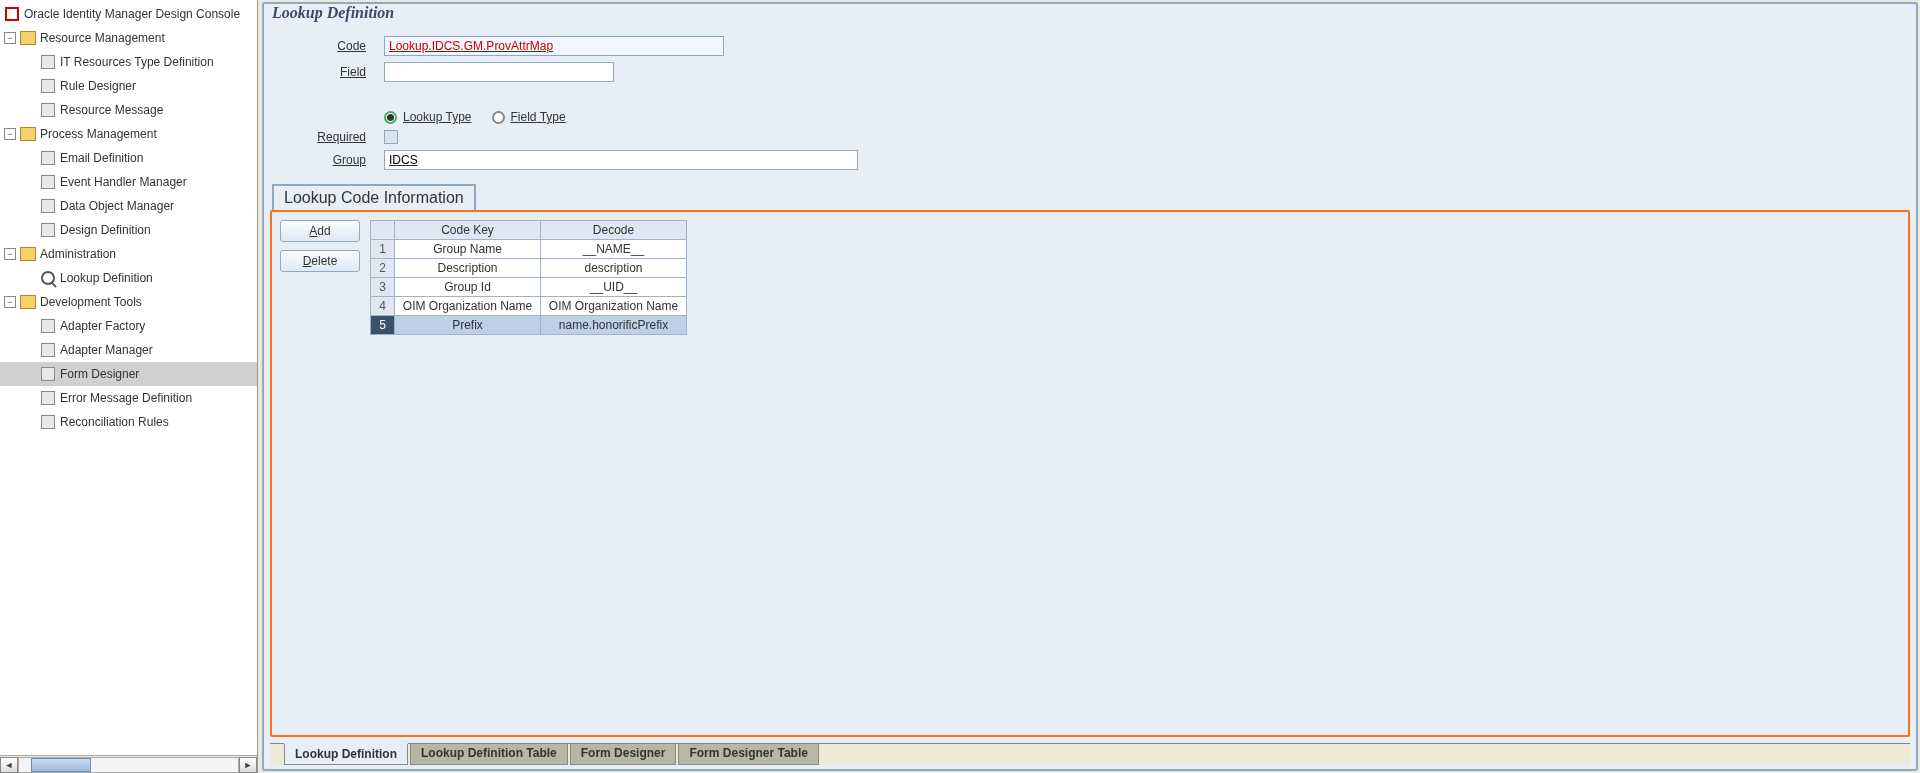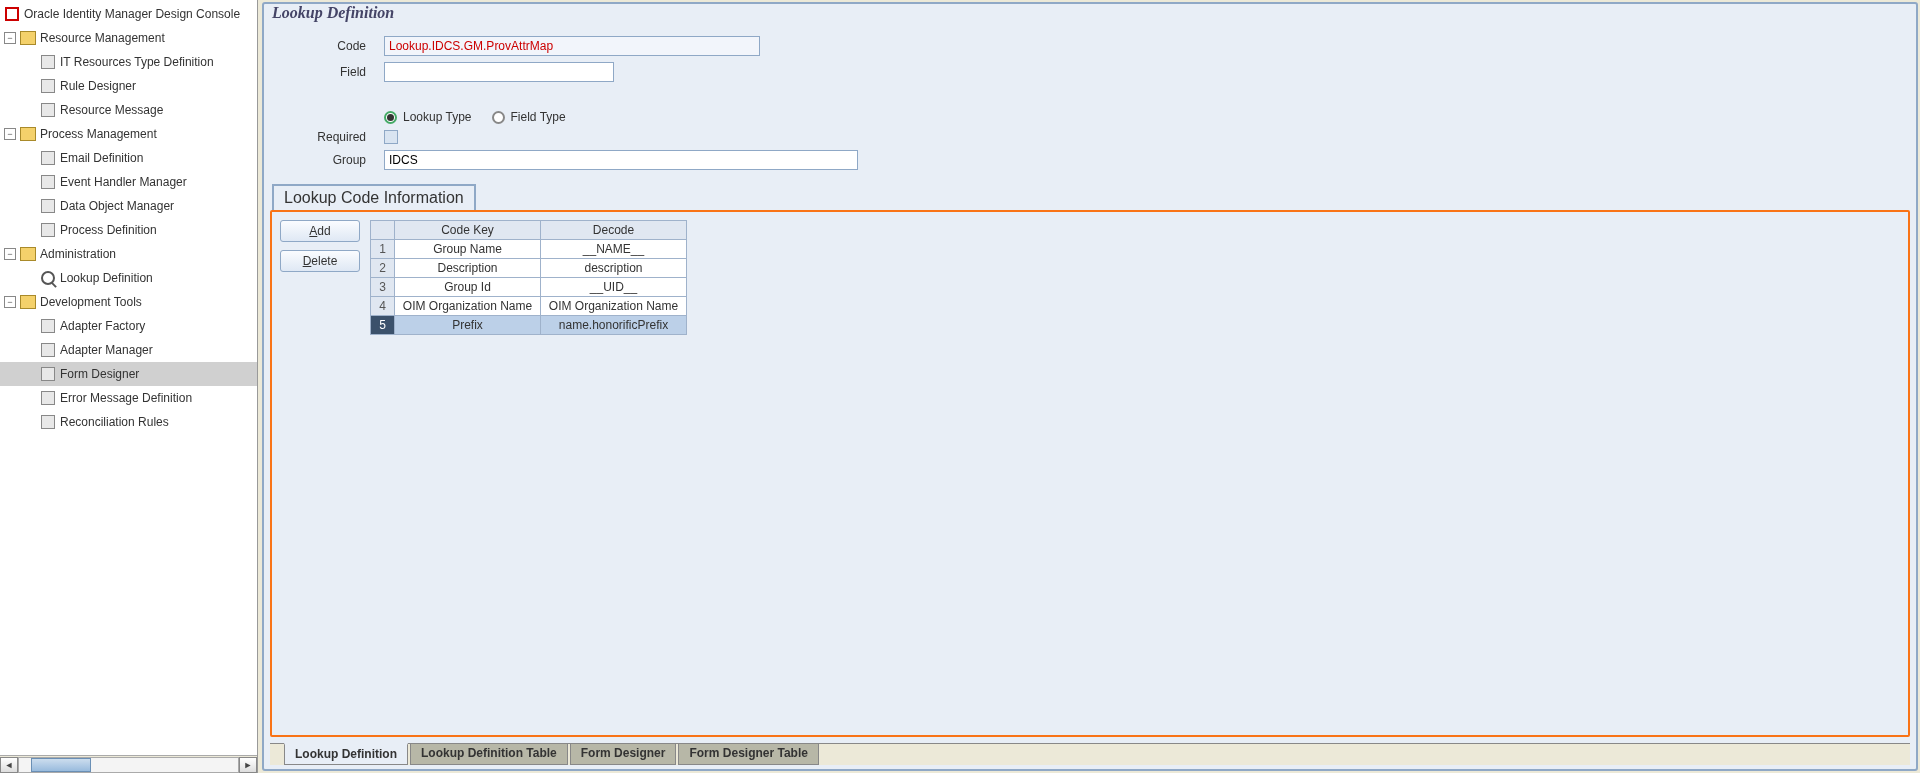--- a/index.html
+++ b/index.html
@@ -19,25 +19,25 @@
   .icon-magnify { width:14px; height:14px; border:2px solid #555; border-radius:50%; position:relative; }
   .icon-magnify::after { content:""; position:absolute; width:6px; height:2px; background:#555; bottom:-3px; right:-4px; transform:rotate(45deg); }
   .hscroll { height:18px; display:flex; align-items:center; border-top:1px solid #aaa; background:#ece9d8; }
   .hscroll-btn { width:18px; height:16px; border:1px solid #888; background:linear-gradient(#fff,#ddd); display:flex; align-items:center; justify-content:center; font-size:9px; color:#444;}
   .hscroll-track { flex:1; height:16px; background:#f4f4f4; border:1px solid #aaa; position:relative; }
   .hscroll-thumb { position:absolute; left:12px; top:0; width:60px; height:14px; background:linear-gradient(#cde, #9bd); border:1px solid #6a8fb5; }
 
   .main { flex:1; display:flex; flex-direction:column; border:2px solid #8fa8c6; border-radius:3px; margin:2px 2px 2px 4px; background:#e8eef6; }
   .page-title-wrap { padding:0 8px 4px 8px; }
   .page-title { font-style: italic; font-weight:bold; font-family: Georgia, serif; font-size:16px; color:#446; }
-  .form { padding:4px 24px 8px 10px; }
+  .form { padding:4px 24px 8px 10px;text-decoration:underline; }
   .form-row { display:flex; align-items:center; margin:6px 0; }
   .form-label { width:110px; text-align:right; padding-right:18px; font-size:12px; color:#333; }
   .text-input { height:20px; border:1px solid #8fa8c6; background:#fff; padding:1px 4px; font-size:12px; }
-  .text-input.code { color:#cc0000; width:376px; background:#f2f5fb; }
+  .text-input.code { color:#cc0000; width:340px; background:#f2f5fb; }
   .text-input.field { width:230px; }
   .text-input.group { width:474px; }
   .radio-opt { display:inline-flex; align-items:center; margin-right:20px; font-size:12px; }
   .radio-dot { width:13px; height:13px; border:2px solid #4a6; border-radius:50%; margin-right:6px; display:flex; align-items:center; justify-content:center; background:#fff;}
   .radio-dot.sel::after{content:"";width:7px;height:7px;border-radius:50%;background:#333;}
   .radio-dot.unsel { border-color:#888; }
   .checkbox { width:14px;height:14px;border:1px solid #8fa8c6;background:#d9e4f1;}
   .form-checkbox-row { display:flex; align-items:center; margin:6px 0; }
   
   .tab-strip { display:flex; padding-left:8px; }
@@ -137,21 +137,21 @@
             <span class="icon-doc"></span>
           </span>
           <span>Data Object Manager</span>
         </div>
       <div class="tree-row">
           <span class="spacer"></span>
           <span class="spacer-s"></span>
           <span class="icon">
             <span class="icon-doc"></span>
           </span>
-          <span>Process Definition</span>
+          <span>Design Definition</span>
         </div>
 
       <div class="tree-row">
         <span class="expander">−</span>
         <span class="icon">
             <span class="icon-folder"></span>
           </span>
         <span>Administration</span>
       </div>
       <div class="tree-row">

